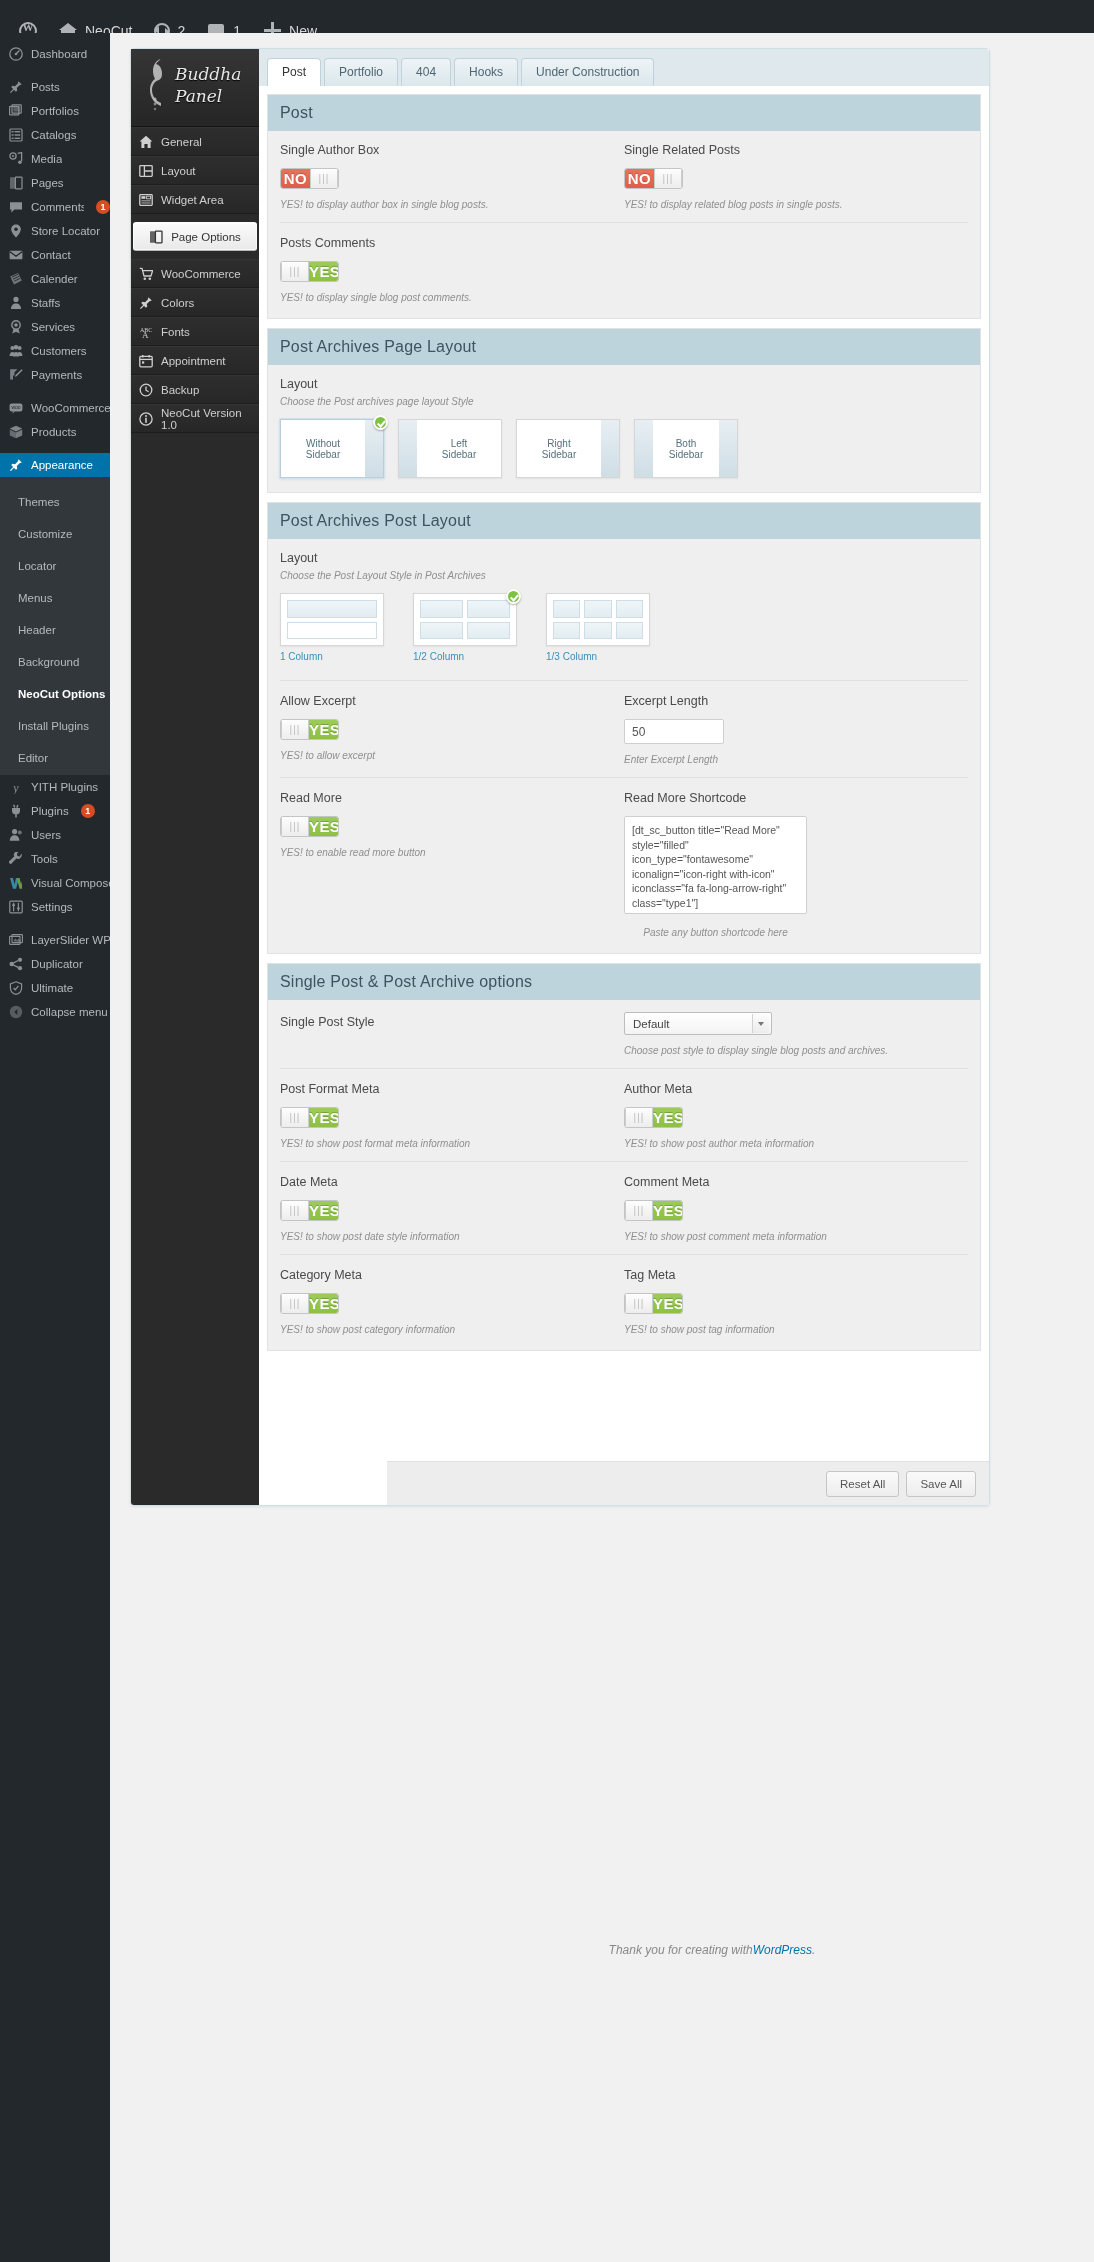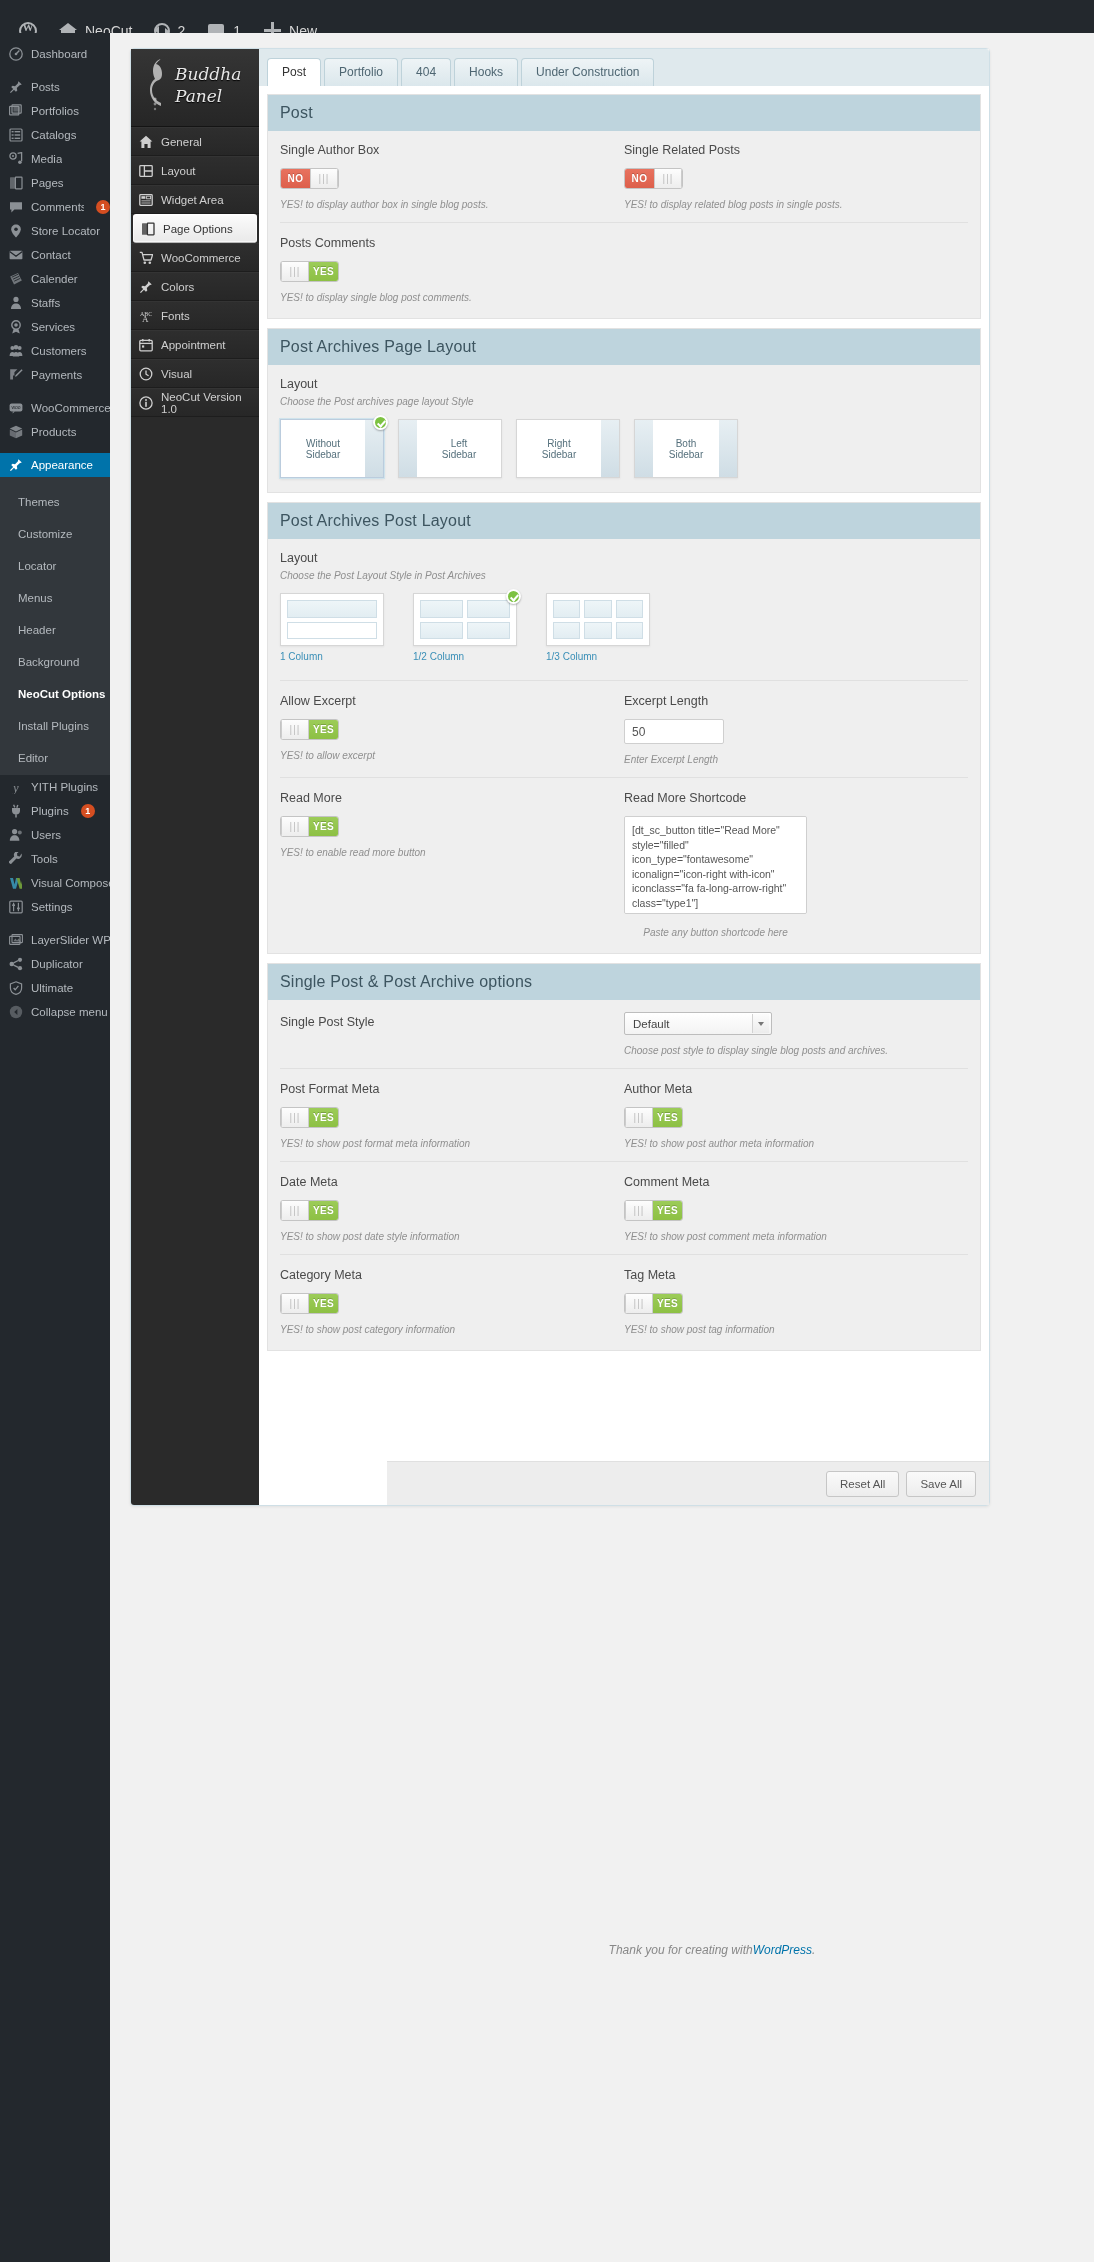--- a/index.html
+++ b/index.html
@@ -153,21 +153,21 @@
     border-top:1px solid #343434;
     border-bottom:1px solid #1d1d1d;
     background:linear-gradient(180deg,#2e2e2e,#272727);
   }
   .pnav-item.active{
     background:linear-gradient(180deg,#fbfbfb,#e9e9e9);
     color:#333;
     border-top:1px solid #fff;
     border-bottom:1px solid #b8b8b8;
     box-shadow:inset 0 0 0 1px rgba(255,255,255,.6);
-    margin:0 2px; border-radius:3px;
+    margin:8px 2px; border-radius:3px;justify-content:center;
   }
   .pnav-ico{ width:14px; height:14px; flex:0 0 14px; position:relative; }
   .pnav-ico svg{ display:block; width:14px; height:14px; fill:currentColor; }
 
   
   #panel-main{ flex:1; position:relative; background:#f6f6f6; }
 
   #tabbar{
     height:37px; padding:9px 8px 0 8px;
     display:flex; gap:3px; align-items:flex-end;
@@ -217,21 +217,21 @@
   .divider{ height:1px; background:#e0e0e0; margin:11px 0 13px 0; }
 
   
   .toggle{
     display:inline-flex; width:59px; height:21px;
     border:1px solid #c4c4c4; border-radius:3px; overflow:hidden;
     cursor:pointer; background:#fff;
   }
   .tg-seg{
     flex:1; display:flex; align-items:center; justify-content:center;
-    font-size:10px; font-weight:bold; letter-spacing:.4px;
+    font-size:15px; font-weight:bold; letter-spacing:.4px;
   }
   .tg-on{ background:linear-gradient(180deg,#9ccc58,#8dc044); color:#fff; text-shadow:0 -1px 0 rgba(0,0,0,.2); }
   .tg-off{ background:linear-gradient(180deg,#e8725f,#dd5f4b); color:#fff; text-shadow:0 -1px 0 rgba(0,0,0,.2); }
   .tg-handle{
     flex:0 0 28px; background:linear-gradient(180deg,#fdfdfd,#ededed);
     color:#bdbdbd; display:flex; align-items:center; justify-content:center;
     font-size:10px; letter-spacing:1px;
     border-left:1px solid #ccc; border-right:1px solid #ccc;
   }
 
@@ -731,21 +731,21 @@
             </span>
             <span>Appointment</span>
           </div>
           <div class="pnav-item">
             <span class="pnav-ico">
               <svg viewBox="0 0 14 14">
                 <circle cx="7" cy="7" r="5.8" fill="none" stroke="currentColor" stroke-width="1.3"></circle>
                 <path d="M7 3.4 v3.8 l2.6 1.6" stroke="currentColor" stroke-width="1.3" fill="none"></path>
               </svg>
             </span>
-            <span>Visual</span>
+            <span>Backup</span>
           </div>
           <div class="pnav-item">
             <span class="pnav-ico">
               <svg viewBox="0 0 14 14">
                 <circle cx="7" cy="7" r="6.1" fill="none" stroke="currentColor" stroke-width="1.3"></circle>
                 <rect x="6.2" y="5.8" width="1.6" height="5"></rect>
                 <rect x="6.2" y="3.1" width="1.6" height="1.8"></rect>
               </svg>
             </span>
             <span>NeoCut Version 1.0</span>

